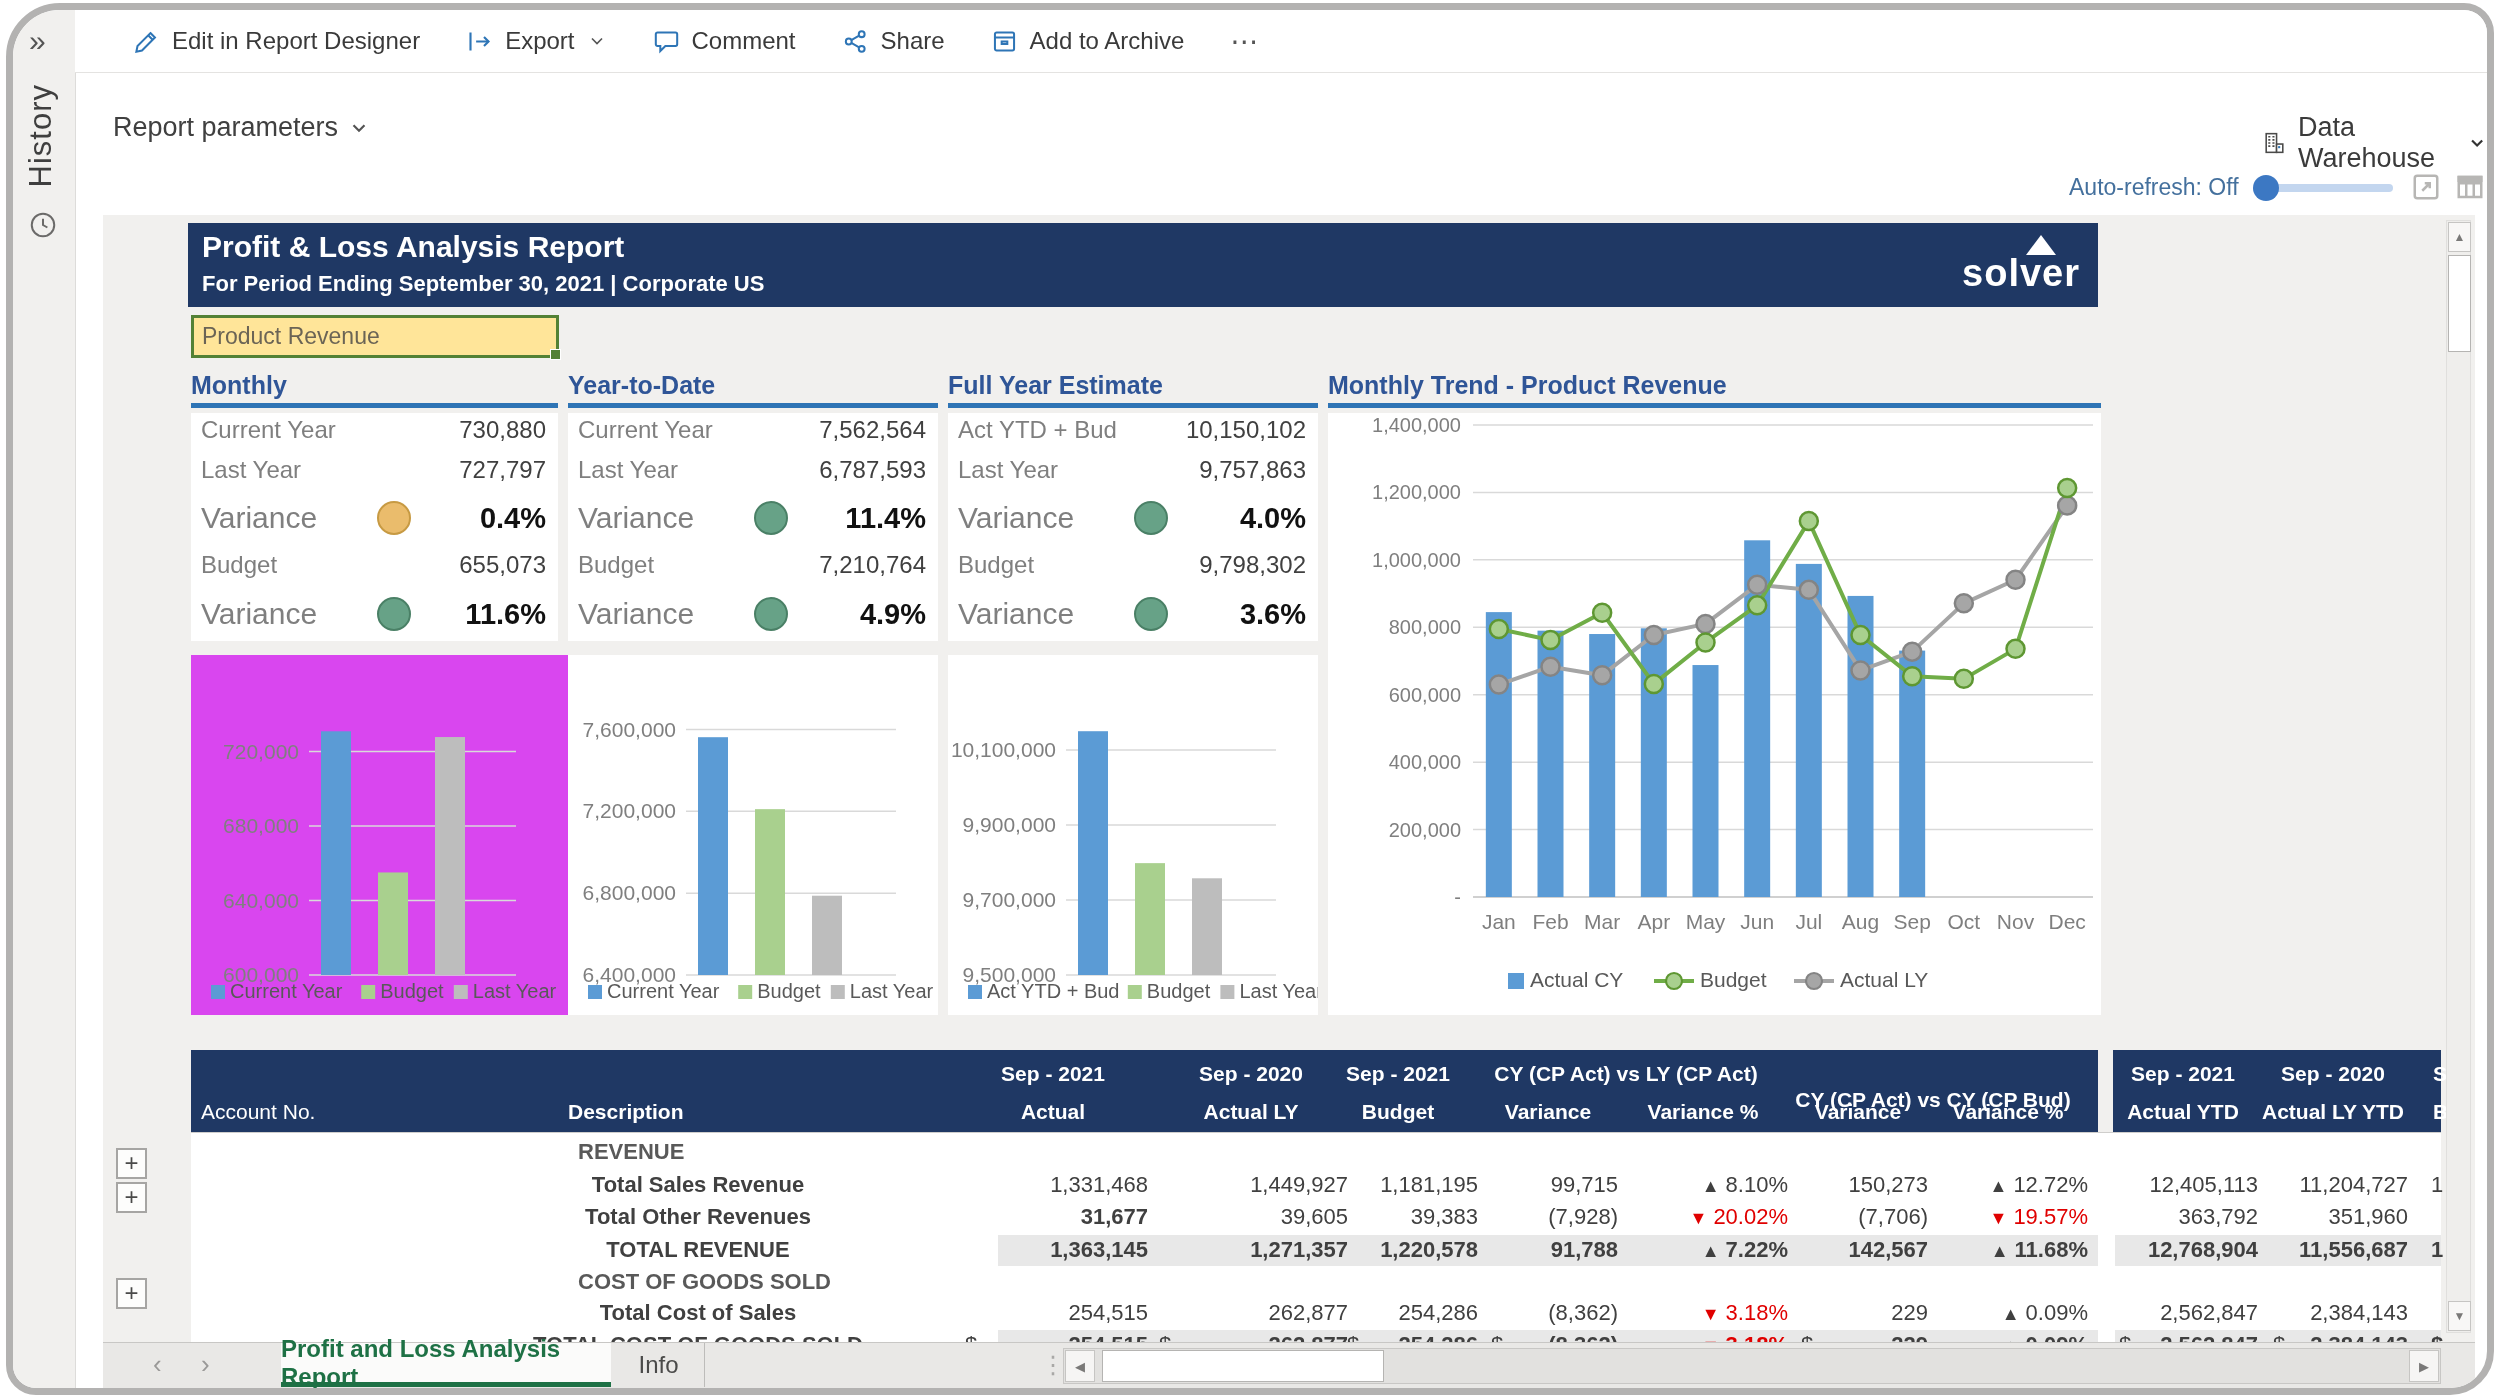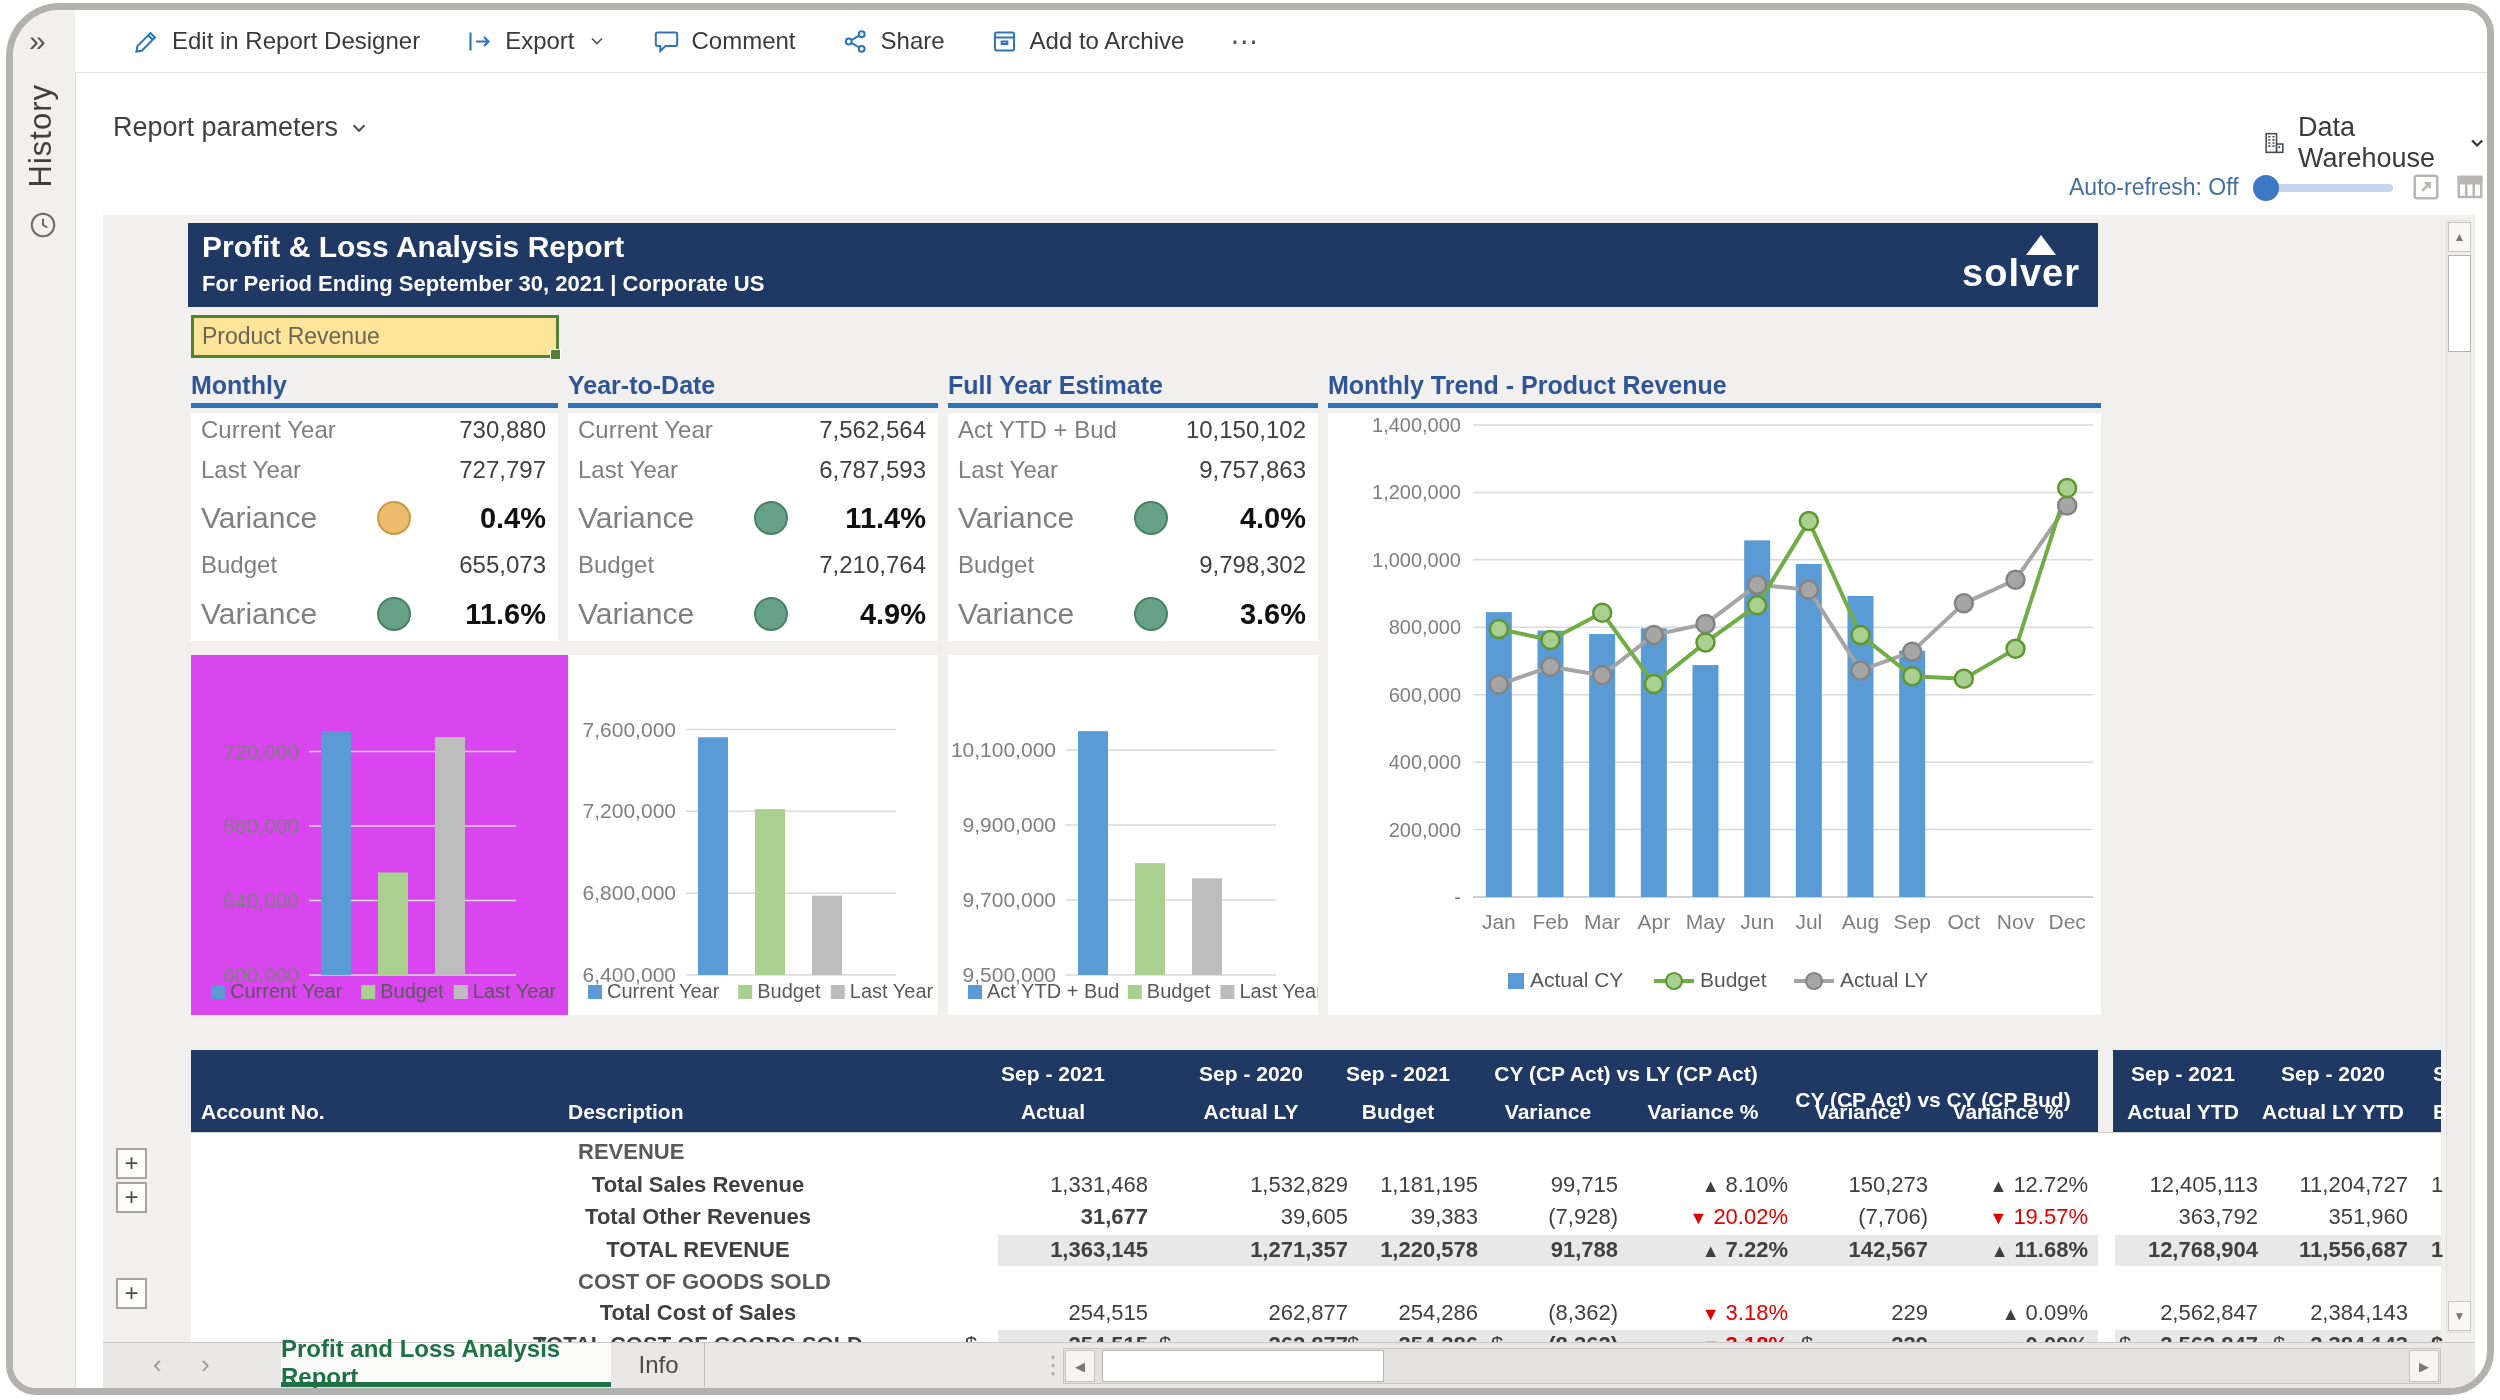--- a/index.html
+++ b/index.html
@@ -383,21 +383,21 @@
             <text x="372" y="574" font-size="21" fill="#595959">Budget</text>
             <line x1="466" y1="568" x2="506" y2="568" stroke="#A5A5A5" stroke-width="4"></line>
             <circle cx="486" cy="568" r="8" fill="#A6A6A6" stroke="#848484" stroke-width="2.2"></circle>
             <text x="512" y="574" font-size="21" fill="#595959">Actual LY</text>
           </svg></div>
       </div>
     <div id="table-layer">
         <div style="position:absolute;left:88px;top:917px;width:2250px;height:210px;background:#fff;border-top:1px solid #cfcecc;box-sizing:border-box;"></div>
         <div style="position:absolute;left:88px;top:835px;width:1907px;height:82px;background:#1F3864;"></div>
         <div style="position:absolute;left:2010px;top:835px;width:328px;height:82px;background:#1F3864;"></div>
-        <div style="position:absolute;left:98px;top:885px;width:220px;text-align:left;font-size:21px;font-weight:bold;color:#fff;white-space:nowrap;overflow:hidden;">Account No.</div>
+        <div style="position:absolute;left:98px;top:885px;width:220px;text-align:left;font-size:21px;font-weight:normal;color:#fff;white-space:nowrap;overflow:hidden;">Account No.</div>
         <div style="position:absolute;left:465px;top:885px;width:220px;text-align:left;font-size:21px;font-weight:bold;color:#fff;white-space:nowrap;overflow:hidden;">Description</div>
         <div style="position:absolute;left:790px;top:847px;width:320px;text-align:center;font-size:21px;font-weight:bold;color:#fff;white-space:nowrap;overflow:hidden;">Sep - 2021</div>
         <div style="position:absolute;left:790px;top:885px;width:320px;text-align:center;font-size:21px;font-weight:bold;color:#fff;white-space:nowrap;overflow:hidden;">Actual</div>
         <div style="position:absolute;left:988px;top:847px;width:320px;text-align:center;font-size:21px;font-weight:bold;color:#fff;white-space:nowrap;overflow:hidden;">Sep - 2020</div>
         <div style="position:absolute;left:988px;top:885px;width:320px;text-align:center;font-size:21px;font-weight:bold;color:#fff;white-space:nowrap;overflow:hidden;">Actual LY</div>
         <div style="position:absolute;left:1135px;top:847px;width:320px;text-align:center;font-size:21px;font-weight:bold;color:#fff;white-space:nowrap;overflow:hidden;">Sep - 2021</div>
         <div style="position:absolute;left:1135px;top:885px;width:320px;text-align:center;font-size:21px;font-weight:bold;color:#fff;white-space:nowrap;overflow:hidden;">Budget</div>
         <div style="position:absolute;left:1285px;top:885px;width:320px;text-align:center;font-size:21px;font-weight:bold;color:#fff;white-space:nowrap;overflow:hidden;">Variance</div>
         <div style="position:absolute;left:1440px;top:885px;width:320px;text-align:center;font-size:21px;font-weight:bold;color:#fff;white-space:nowrap;overflow:hidden;">Variance %</div>
         <div style="position:absolute;left:1595px;top:885px;width:320px;text-align:center;font-size:21px;font-weight:bold;color:#fff;white-space:nowrap;overflow:hidden;">Variance</div>
@@ -406,21 +406,21 @@
         <div style="position:absolute;left:1920px;top:885px;width:320px;text-align:center;font-size:21px;font-weight:bold;color:#fff;white-space:nowrap;overflow:hidden;">Actual YTD</div>
         <div style="position:absolute;left:2070px;top:847px;width:320px;text-align:center;font-size:21px;font-weight:bold;color:#fff;white-space:nowrap;overflow:hidden;">Sep - 2020</div>
         <div style="position:absolute;left:2070px;top:885px;width:320px;text-align:center;font-size:21px;font-weight:bold;color:#fff;white-space:nowrap;overflow:hidden;">Actual LY YTD</div>
         <div style="position:absolute;left:2330px;top:847px;width:220px;text-align:left;font-size:21px;font-weight:bold;color:#fff;white-space:nowrap;overflow:hidden;">Se</div>
         <div style="position:absolute;left:2330px;top:885px;width:220px;text-align:left;font-size:21px;font-weight:bold;color:#fff;white-space:nowrap;overflow:hidden;">Bu</div>
         <div style="position:absolute;left:1363px;top:847px;width:320px;text-align:center;font-size:21px;font-weight:bold;color:#fff;white-space:nowrap;overflow:hidden;">CY (CP Act) vs LY (CP Act)</div>
         <div style="position:absolute;left:1670px;top:873px;width:320px;text-align:center;font-size:21px;font-weight:bold;color:#fff;white-space:nowrap;overflow:hidden;">CY (CP Act) vs CY (CP Bud)</div>
         <div style="position:absolute;left:475px;top:924px;width:420px;height:26px;font-size:22px;font-weight:bold;color:#595959;">REVENUE</div>
         <div style="position:absolute;left:390px;top:957px;width:410px;height:26px;text-align:center;font-size:22px;font-weight:bold;color:#404040;white-space:nowrap;">Total Sales Revenue</div>
         <div style="position:absolute;left:845px;top:957px;width:200px;height:26px;text-align:right;font-size:22px;color:#404040;white-space:nowrap;">1,331,468</div>
-        <div style="position:absolute;left:1045px;top:957px;width:200px;height:26px;text-align:right;font-size:22px;color:#404040;white-space:nowrap;">1,532,829</div>
+        <div style="position:absolute;left:1045px;top:957px;width:200px;height:26px;text-align:right;font-size:22px;color:#404040;white-space:nowrap;">1,449,927</div>
         <div style="position:absolute;left:1175px;top:957px;width:200px;height:26px;text-align:right;font-size:22px;color:#404040;white-space:nowrap;">1,181,195</div>
         <div style="position:absolute;left:1315px;top:957px;width:200px;height:26px;text-align:right;font-size:22px;color:#404040;white-space:nowrap;">99,715</div>
         <div style="position:absolute;left:1485px;top:957px;width:200px;height:26px;text-align:right;font-size:22px;color:#404040;white-space:nowrap;"><span style="font-size:18px;color:#404040">▲</span> <span>8.10%</span></div>
         <div style="position:absolute;left:1625px;top:957px;width:200px;height:26px;text-align:right;font-size:22px;color:#404040;white-space:nowrap;">150,273</div>
         <div style="position:absolute;left:1785px;top:957px;width:200px;height:26px;text-align:right;font-size:22px;color:#404040;white-space:nowrap;"><span style="font-size:18px;color:#404040">▲</span> <span>12.72%</span></div>
         <div style="position:absolute;left:1955px;top:957px;width:200px;height:26px;text-align:right;font-size:22px;color:#404040;white-space:nowrap;">12,405,113</div>
         <div style="position:absolute;left:2105px;top:957px;width:200px;height:26px;text-align:right;font-size:22px;color:#404040;white-space:nowrap;">11,204,727</div>
         <div style="position:absolute;left:2328px;top:957px;width:20px;height:26px;overflow:hidden;font-size:22px;color:#404040;">1</div>
         <div style="position:absolute;left:390px;top:989px;width:410px;height:26px;text-align:center;font-size:22px;font-weight:bold;color:#404040;white-space:nowrap;">Total Other Revenues</div>
         <div style="position:absolute;left:845px;top:989px;width:200px;height:26px;text-align:right;font-size:22px;color:#404040;white-space:nowrap;font-weight:bold;">31,677</div>

